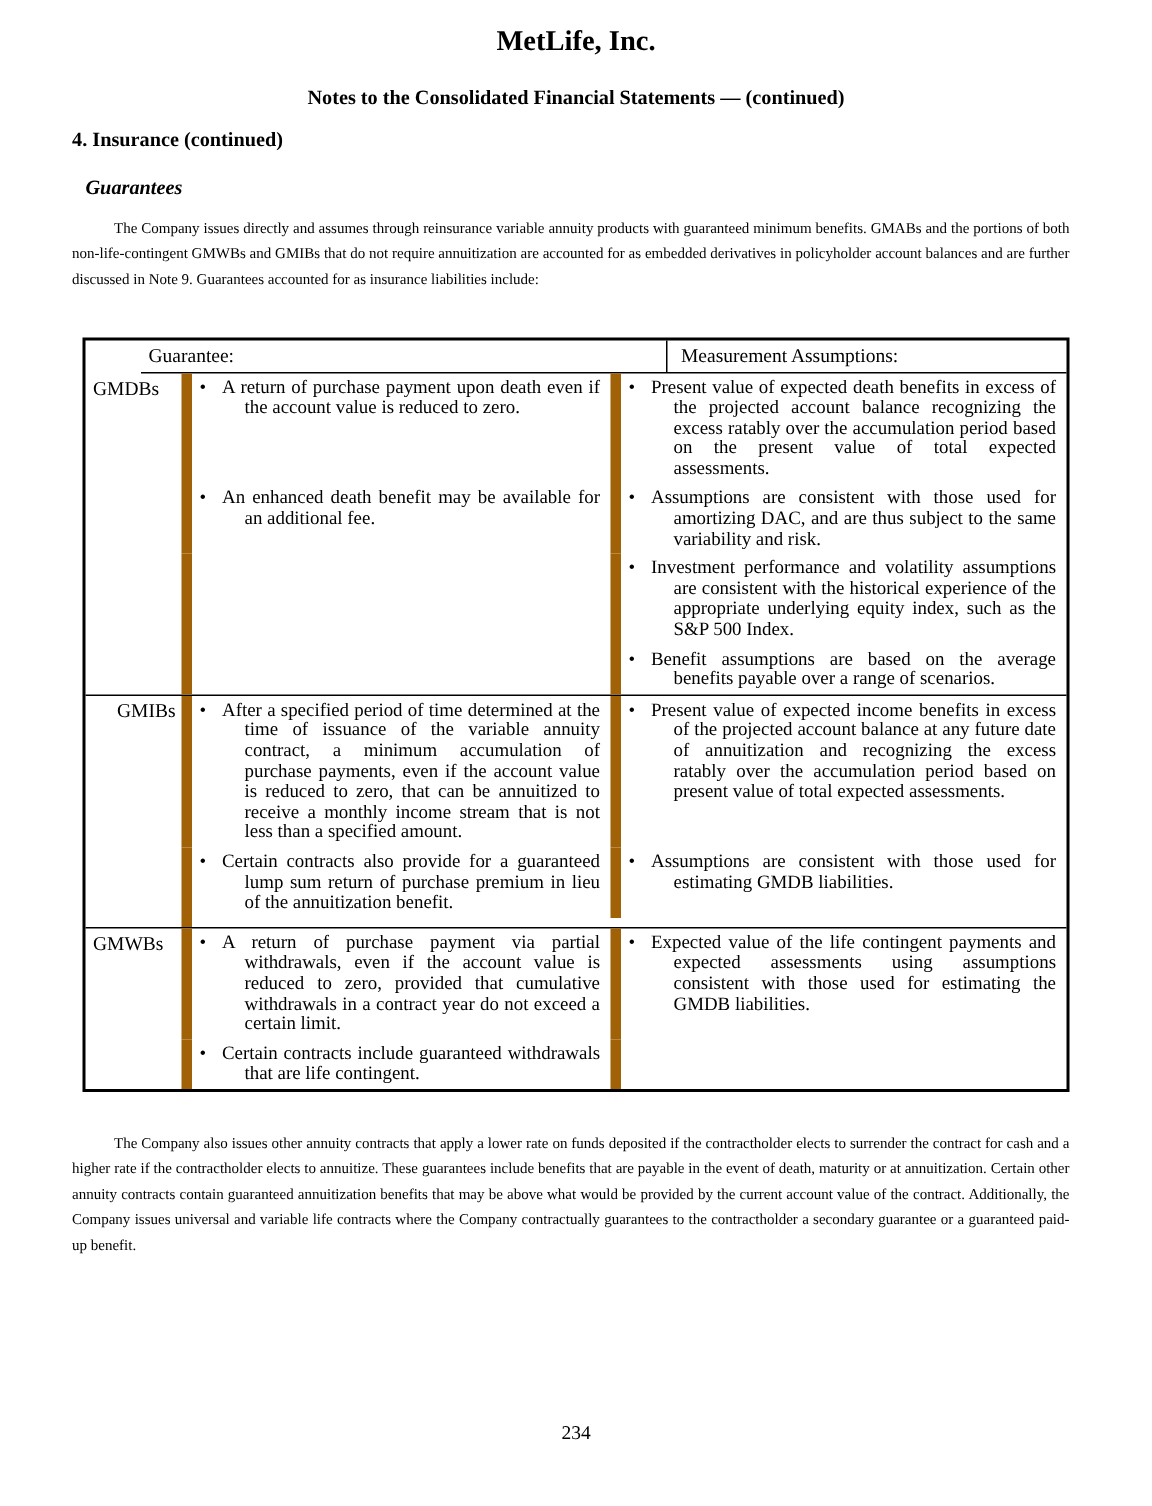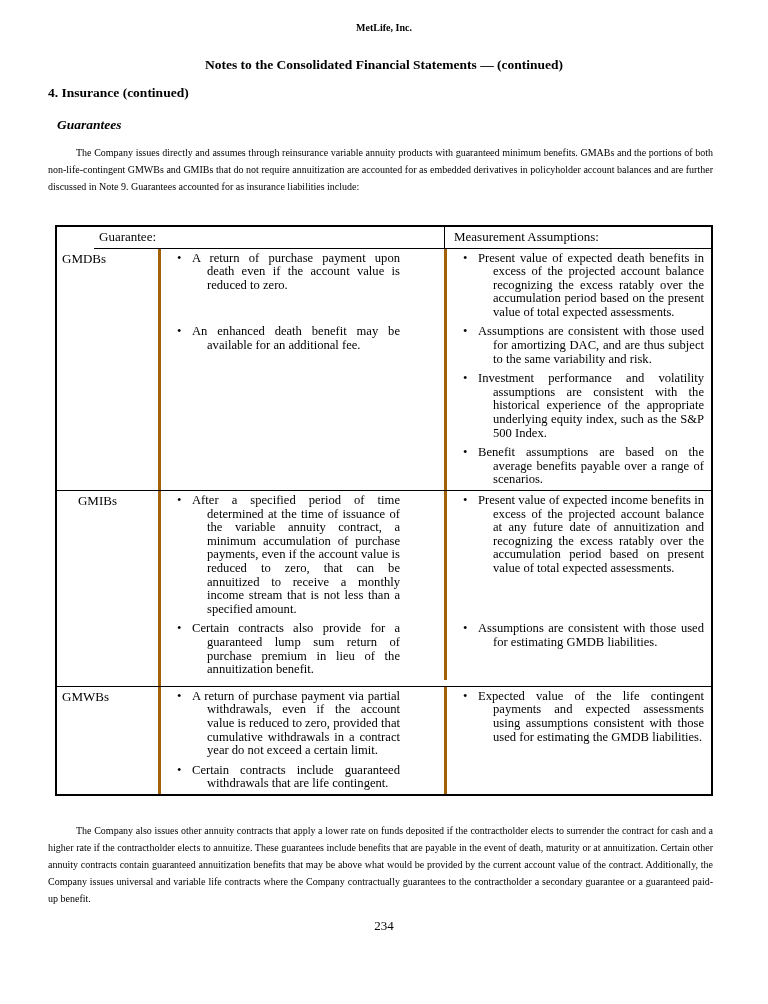--- a/index.html
+++ b/index.html
@@ -5,21 +5,21 @@
   html, body { margin: 0; padding: 0; }
   body {
     width: 768px; height: 1004px;
     background: #ffffff;
     color: #000000;
     font-family: "Liberation Serif", serif;
     position: relative;
     overflow: hidden;
   }
   .title {
-    text-align: center; font-weight: bold; font-size: 10px;
+    text-align: center; font-weight: bold; font-size: 19px;
     padding-top: 20px; line-height: 15px;
   }
   .subtitle {
     text-align: center; font-weight: bold; font-size: 13.5px;
     margin-top: 22px; line-height: 15px;
   }
   .section-heading {
     font-weight: bold; font-size: 13.5px;
     margin: 13px 55px 0 48px; line-height: 15px;
   }
@@ -46,32 +46,31 @@
     border-bottom: 1px solid #000;
     font-size: 13px; line-height: 14.5px; margin-left: 37px;
   }
   .hcell { padding: 3px 6px 3px 5px; }
   .hcell.m { border-left: 1px solid #000; padding-left: 9px; }
 
   .grow { display: grid; grid-template-columns: 64px 286px 1fr; }
   .row-sep { border-top: 1px solid #000; }
   .label-cell { padding: 3px 4px 3px 5px; font-size: 13px; }
   .desc-cell, .asm-cell {
-    border-left: 3px solid #a16207;
-    padding: 3px 7px 3px 16px;
-    margin-left: 37px;
+    border-left: 7px solid #a16207;
+    padding: 3px 7px 3px 5px;
   }
   .bullet {
     padding-left: 30px; text-indent: -30px;
     text-align: justify;
   }
   .blt { display: inline-block; width: 15px; text-indent: 0; }
 
   .pagenum {
-    position: absolute; top: 918px; left: 0;
+    position: absolute; top: 947px; left: 0;
     width: 768px; text-align: center; font-size: 13px;
   }
 </style>
 </head>
 <body>
 
 <div class="page">
   <div class="title">MetLife, Inc.</div>
   <div class="subtitle">Notes to the Consolidated Financial Statements — (continued)</div>
   <div class="section-heading">4. Insurance (continued)</div>

